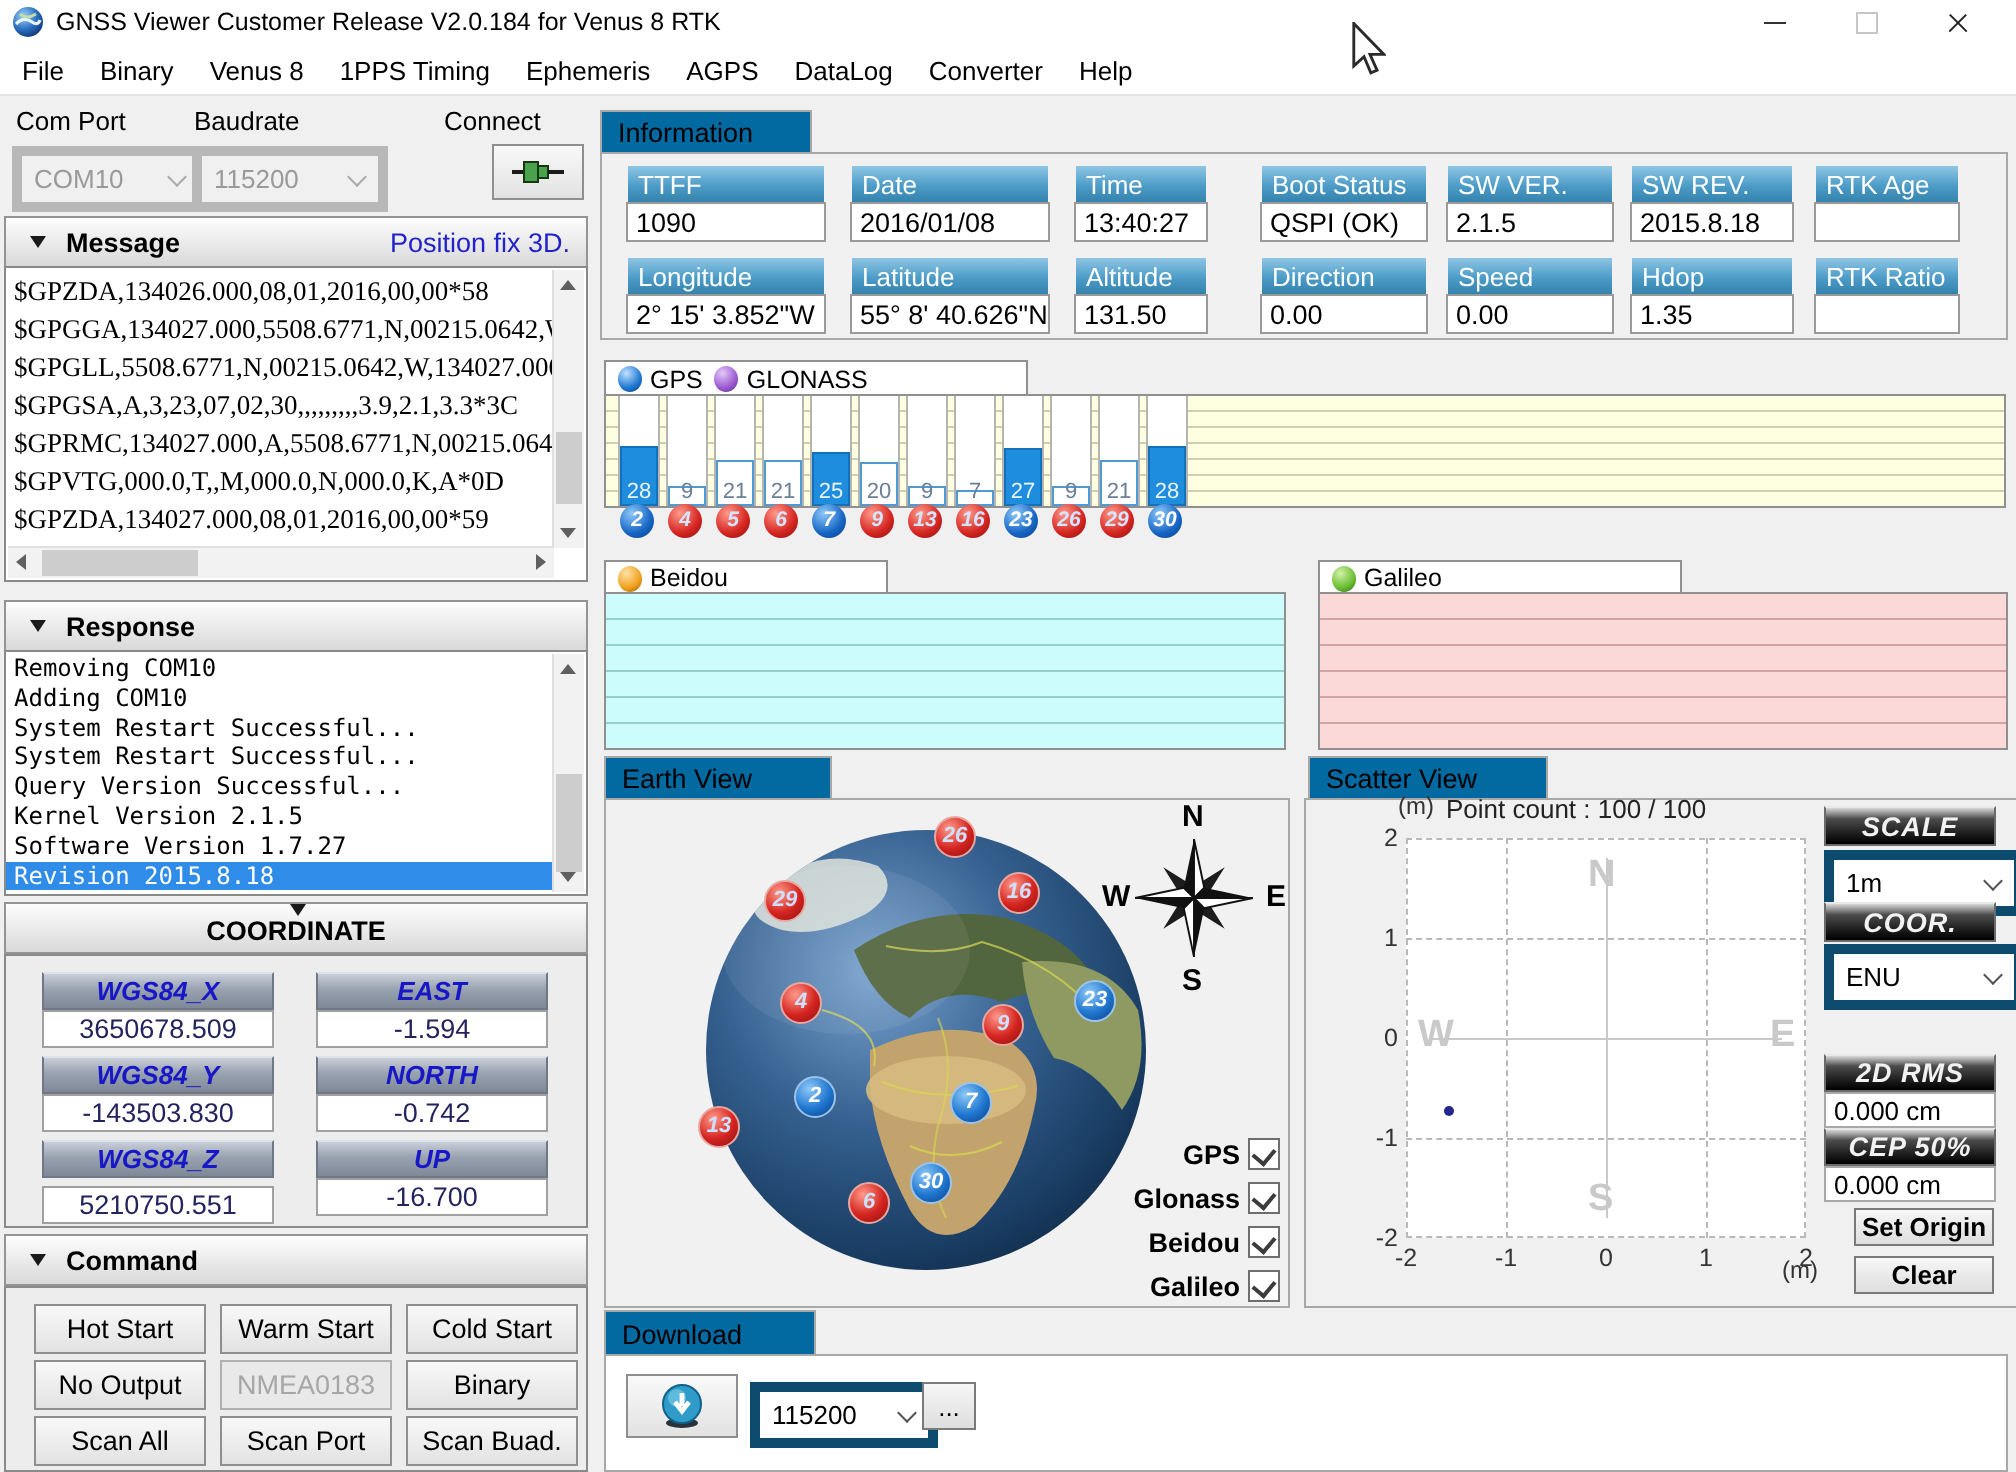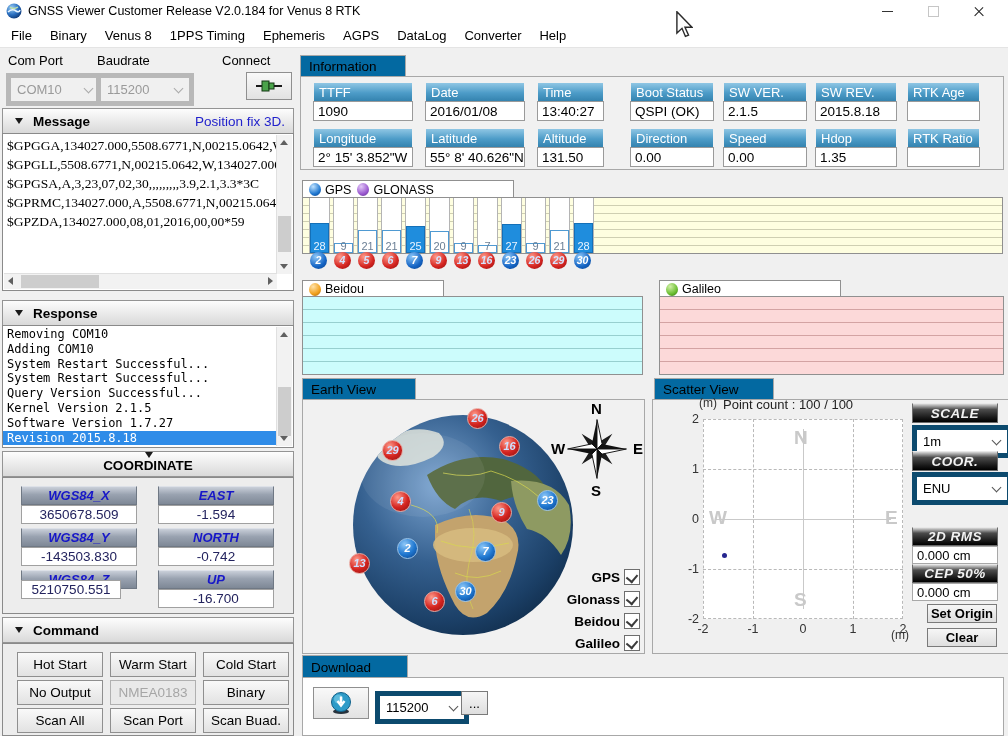--- a/index.html
+++ b/index.html
@@ -155,24 +155,26 @@
     </svg>
   </div>
 
   <div class="grphdr" style="top:108px;">
     <span class="tri"></span>
     <span>Message</span>
     <span style="margin-left:auto;margin-right:8px;color:#2222cc;font-weight:normal;">Position fix 3D.</span>
   </div>
   <div class="panelbox" style="left:2px;top:133px;width:290px;height:156px;">
     <div id="msglines" style="position:absolute;left:0;top:2px;right:16px;bottom:16px;overflow:hidden;">
+        <div class="msg-line">$GPZDA,134026.000,08,01,2016,00,00*58</div>
         <div class="msg-line">$GPGGA,134027.000,5508.6771,N,00215.0642,W,</div>
         <div class="msg-line">$GPGLL,5508.6771,N,00215.0642,W,134027.000,A</div>
         <div class="msg-line">$GPGSA,A,3,23,07,02,30,,,,,,,,,3.9,2.1,3.3*3C</div>
         <div class="msg-line">$GPRMC,134027.000,A,5508.6771,N,00215.0642,</div>
+        <div class="msg-line">$GPVTG,000.0,T,,M,000.0,N,000.0,K,A*0D</div>
         <div class="msg-line">$GPZDA,134027.000,08,01,2016,00,00*59</div>
       </div>
     <div class="vscroll" style="bottom:16px;">
       <span class="sarr up" style="left:3px;top:5px;"></span>
       <span class="sarr dn" style="left:3px;bottom:5px;"></span>
       <span class="thumb" style="left:1px;width:13px;top:58%;height:26%;"></span>
     </div>
     <div class="hscroll" style="right:16px;">
       <span class="sarr lt" style="left:4px;top:3px;"></span>
       <span class="sarr rt" style="right:4px;top:3px;"></span>
@@ -210,21 +212,21 @@
     <div id="coordgrid" style="position:absolute;left:0;top:0;right:0;bottom:0;">
         <div class="coordbtn" style="left: 18px; top: 8px; width: 116px;">WGS84_X</div>
         <div class="coordval" style="left: 18px; top: 27px; width: 116px;">3650678.509</div>
         <div class="coordbtn" style="left: 155px; top: 8px; width: 116px;">EAST</div>
         <div class="coordval" style="left: 155px; top: 27px; width: 116px;">-1.594</div>
         <div class="coordbtn" style="left: 18px; top: 50px; width: 116px;">WGS84_Y</div>
         <div class="coordval" style="left: 18px; top: 69px; width: 116px;">-143503.830</div>
         <div class="coordbtn" style="left: 155px; top: 50px; width: 116px;">NORTH</div>
         <div class="coordval" style="left: 155px; top: 69px; width: 116px;">-0.742</div>
         <div class="coordbtn" style="left: 18px; top: 92px; width: 116px;">WGS84_Z</div>
-        <div class="coordval" style="left: 18px; top: 102px; width: 100px;">5210750.551</div>
+        <div class="coordval" style="left: 18px; top: 115px; width: 116px;">5210750.551</div>
         <div class="coordbtn" style="left: 155px; top: 92px; width: 116px;">UP</div>
         <div class="coordval" style="left: 155px; top: 111px; width: 116px;">-16.700</div>
       </div>
   </div>
 
   <div class="grphdr" style="top:617px;">
     <span class="tri"></span>
     <span>Command</span>
   </div>
   <div class="panelbox" style="left:2px;top:643px;width:290px;height:91px;background:#ededed;">

